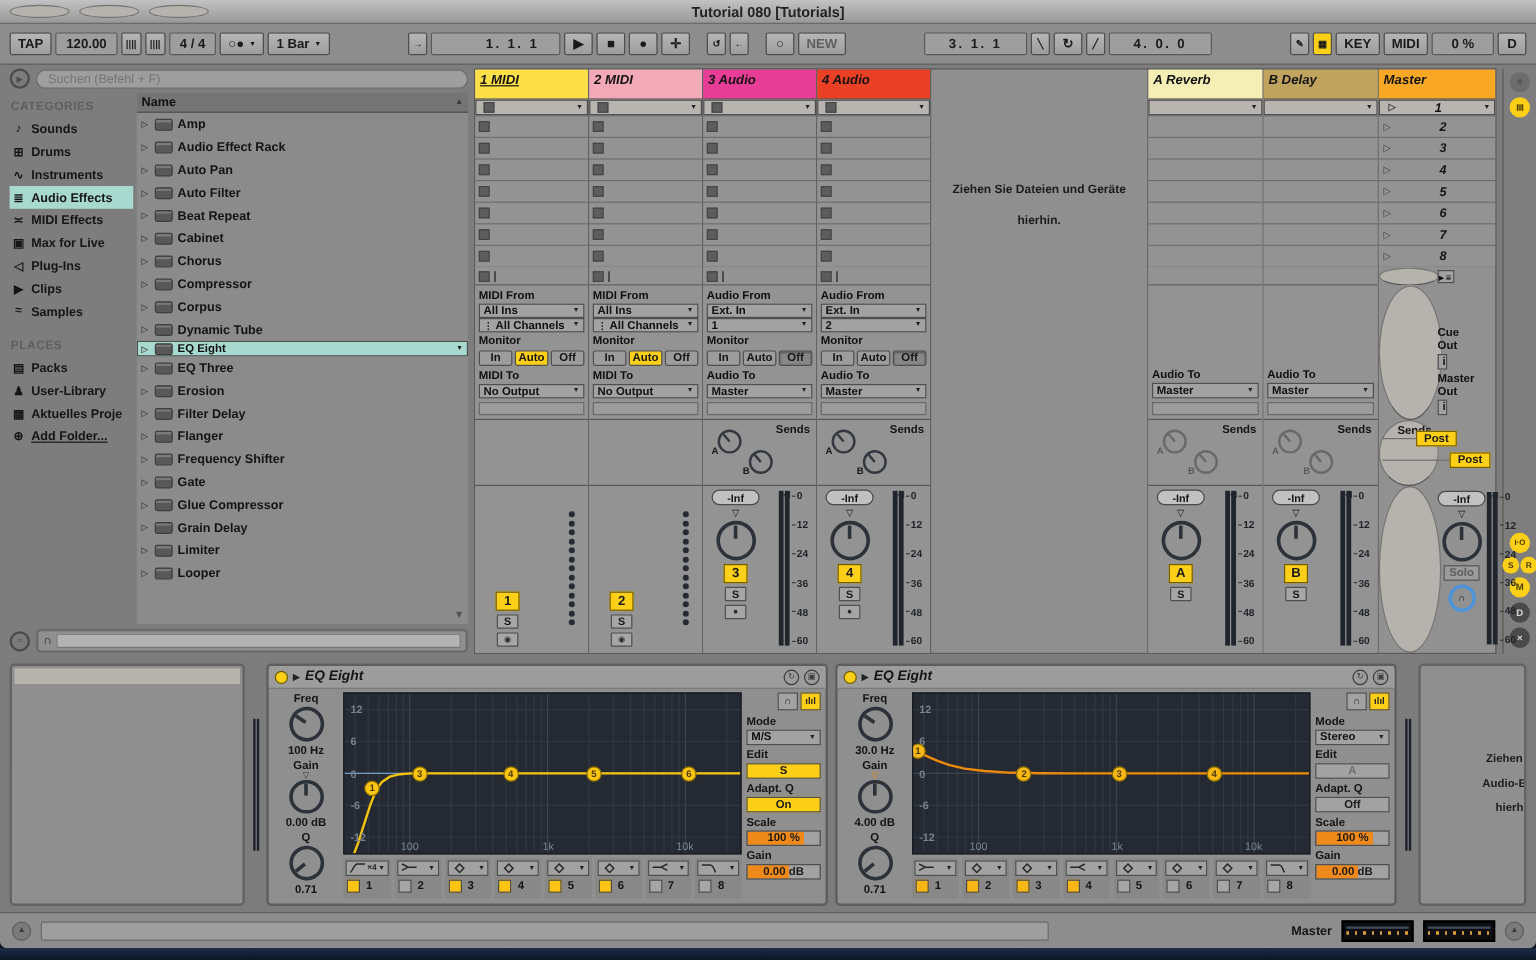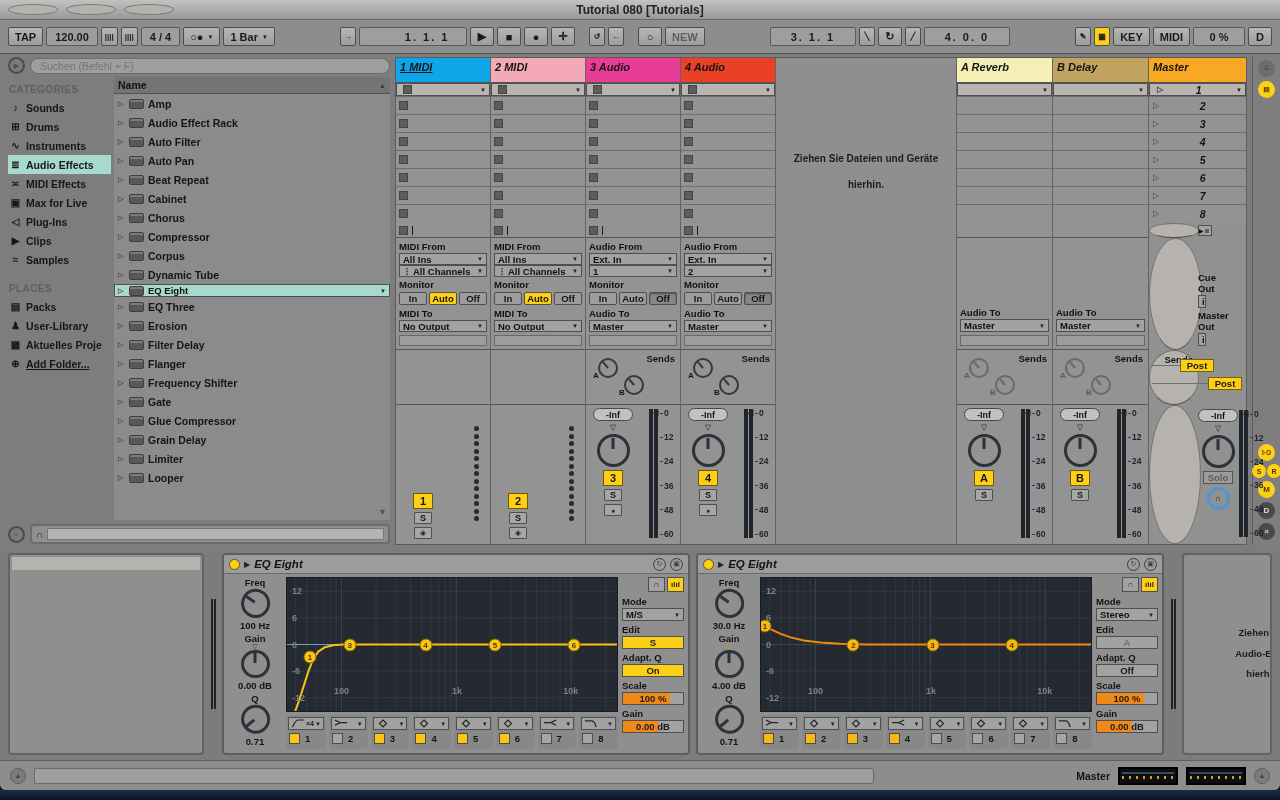--- a/index.html
+++ b/index.html
@@ -168,21 +168,21 @@
   .knob::after{content:"";position:absolute;left:50%;top:0px;width:3px;height:10px;background:#2d3238;
     transform:translateX(-50%);}
   .knob.k-left{transform:rotate(-55deg);}
   .knob.k-lowleft{transform:rotate(-130deg);}
   .gmark{font-size:7px;line-height:5px;color:#333;}
   .gmark.org{color:#f08a00;}
   .gcol{flex:1;display:flex;flex-direction:column;gap:3px;min-width:0;}
   .graph{flex:1;position:relative;background:#252a32;border:1px solid #171b21;overflow:hidden;}
   .graph svg{position:absolute;inset:0;width:100%;height:100%;}
   .ylab{position:absolute;left:5px;transform:translateY(-50%);font-size:9px;font-weight:bold;color:#788290;}
-  .xlab{position:absolute;bottom:15px;transform:translateX(-50%);font-size:9px;font-weight:bold;color:#788290;}
+  .xlab{position:absolute;bottom:1px;transform:translateX(-50%);font-size:9px;font-weight:normal;color:#788290;}
   .mk{position:absolute;width:13px;height:13px;border-radius:50%;transform:translate(-50%,-50%);
     display:flex;align-items:center;justify-content:center;font-size:8px;font-weight:bold;color:#4a3800;
     border:1px solid #8a6d00;}
   .bandrow{height:34px;display:flex;gap:3px;flex:0 0 auto;}
   .bcell{flex:1;display:flex;flex-direction:column;gap:3px;background:#888;border-radius:2px;padding:2px;}
   .bsel{height:13px;background:#a2a2a2;border:1px solid #4f4f4f;display:flex;align-items:center;
     padding:0 2px;gap:1px;}
   .bsel::after{content:"▼";font-size:6px;margin-left:auto;color:#222;}
   .bsel svg{width:14px;height:9px;flex:0 0 auto;}
   .btag{font-size:7px;font-weight:bold;color:#222;}
@@ -364,26 +364,26 @@
                 <span>Amp</span>
               </div>
               <div class="list-row">
                 <span class="rowtri">▷</span>
                 <span class="devbox"></span>
                 <span>Audio Effect Rack</span>
               </div>
               <div class="list-row">
                 <span class="rowtri">▷</span>
                 <span class="devbox"></span>
+                <span>Auto Pan</span>
+              </div>
+              <div class="list-row">
+                <span class="rowtri">▷</span>
+                <span class="devbox"></span>
                 <span>Auto Filter</span>
-              </div>
-              <div class="list-row">
-                <span class="rowtri">▷</span>
-                <span class="devbox"></span>
-                <span>Auto Pan</span>
               </div>
               <div class="list-row">
                 <span class="rowtri">▷</span>
                 <span class="devbox"></span>
                 <span>Beat Repeat</span>
               </div>
               <div class="list-row">
                 <span class="rowtri">▷</span>
                 <span class="devbox"></span>
                 <span>Cabinet</span>
@@ -471,21 +471,21 @@
         <span class="b-circle">≈</span>
         <div class="preview">
           <span class="hp">∩</span>
           <div class="pbar"></div>
         </div>
       </div>
     </div>
 
     <div class="session" id="session-cols">
         <div class="col" style="width:94px">
-          <div class="t-head" style="background: #0ea5e9; text-decoration: underline;">1 MIDI</div>
+          <div class="t-head" style="background: #fde047; text-decoration: underline;">1 MIDI</div>
           <div class="slots">
             <div class="slot sel">
               <span class="stopsq"></span>
             </div>
             <div class="slot">
               <span class="stopsq"></span>
             </div>
             <div class="slot">
               <span class="stopsq"></span>
             </div>

